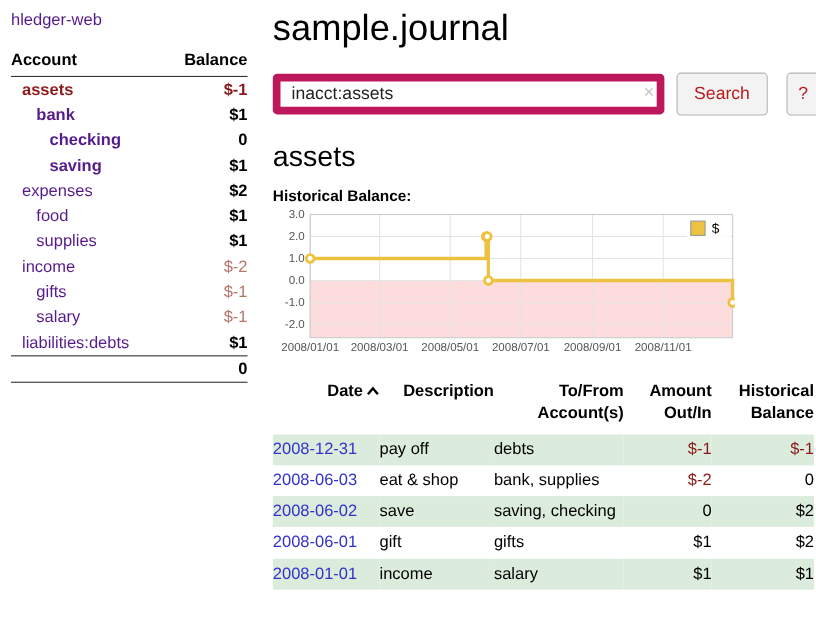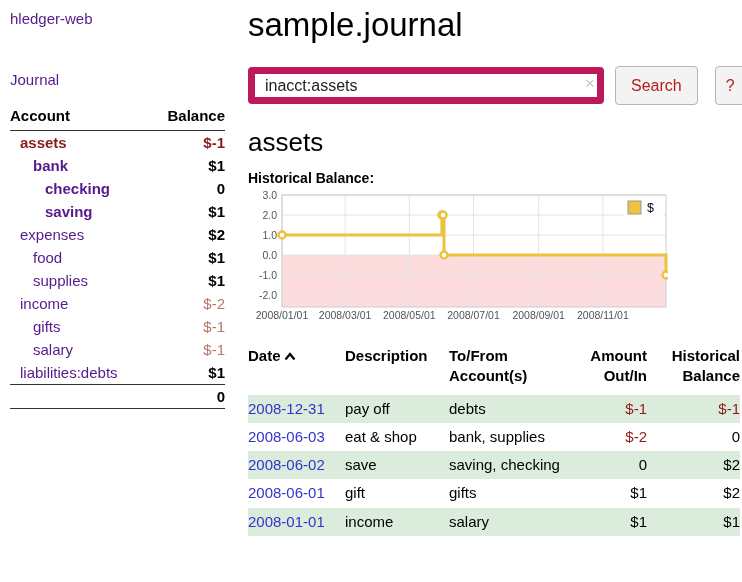--- a/index.html
+++ b/index.html
@@ -50,34 +50,33 @@
   .search-btn { margin-left: 11px; padding: 0 15px; }
   .help-btn { margin-left: 17px; width: 31px; padding: 0; }
   h2 { font-size: 26px; font-weight: 400; margin: 22px 0 12px 0; }
   .chart-label { font-weight: bold; font-size: 14px; margin: 0 0 4px 0; }
   #chart-svg { display: block; }
   #chart-svg text.tick { font-size: 10.5px; fill: #545454; font-family: "Liberation Sans", sans-serif; }
   #chart-svg text.legend-label { font-size: 12.5px; fill: #000; font-family: "Liberation Sans", sans-serif; }
 
   
   table.register { border-collapse: collapse; margin-top: 22px; font-size: 15px; width: 492px; table-layout: fixed; }
-  table.register th { font-weight: bold; text-align: left; vertical-align: top; padding: 2px 0 8px 0; line-height: 1.35; }
+  table.register th { font-weight: bold; text-align: right; vertical-align: top; padding: 2px 0 8px 0; line-height: 1.35; }
   table.register th.r, table.register td.r { text-align: right; }
   table.register td { padding: 4px 0; vertical-align: top; line-height: 1.35; }
   tr.stripe { background: #dcecdc; }
   .datelink { color: #3333cc; }
   .neg { color: #8b1a1a; }
   .sort-caret { display: inline-block; margin-left: 3px; }
 </style>
 </head>
 <body>
 
 <aside>
   <a class="app-title">hledger-web</a>
-  <a class="journal-link">Journal</a>
   <table class="accounts">
     <thead>
       <tr>
         <th>Account</th>
         <th class="r">Balance</th>
       </tr>
     </thead>
     <tbody id="accounts-body">
         <tr>
           <td class="ind1"><a class="acct maroon b">assets</a></td>

